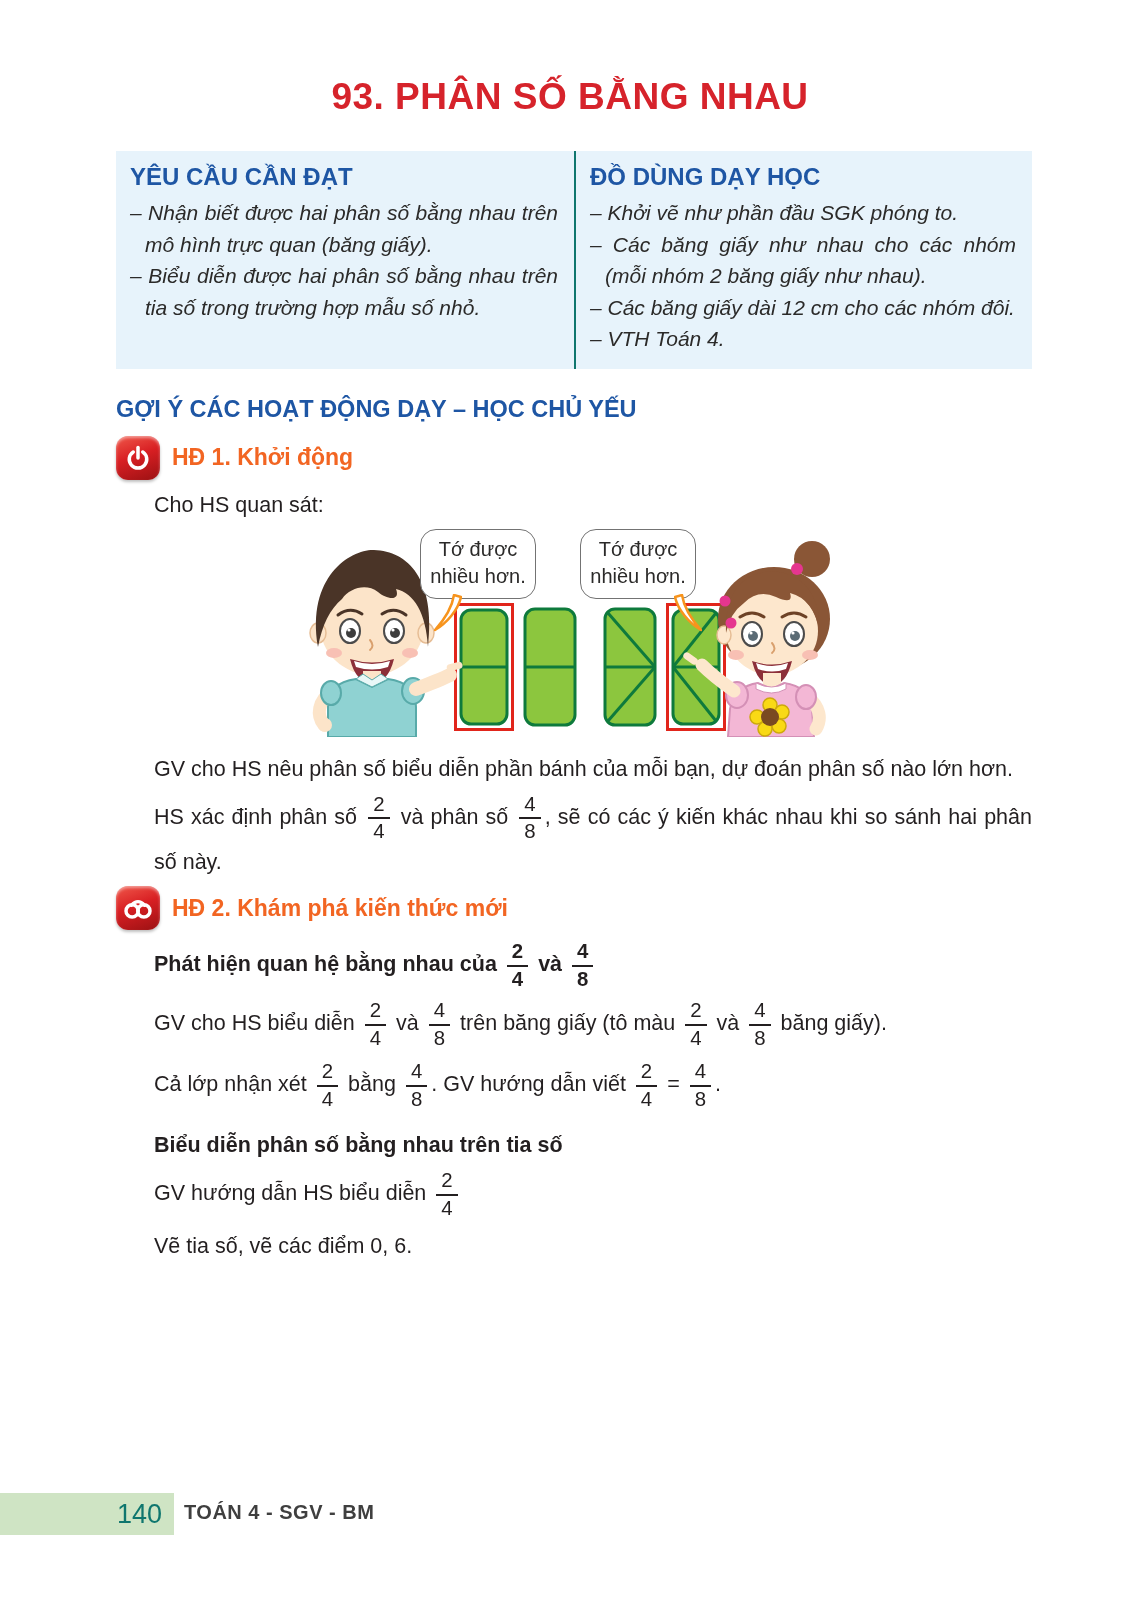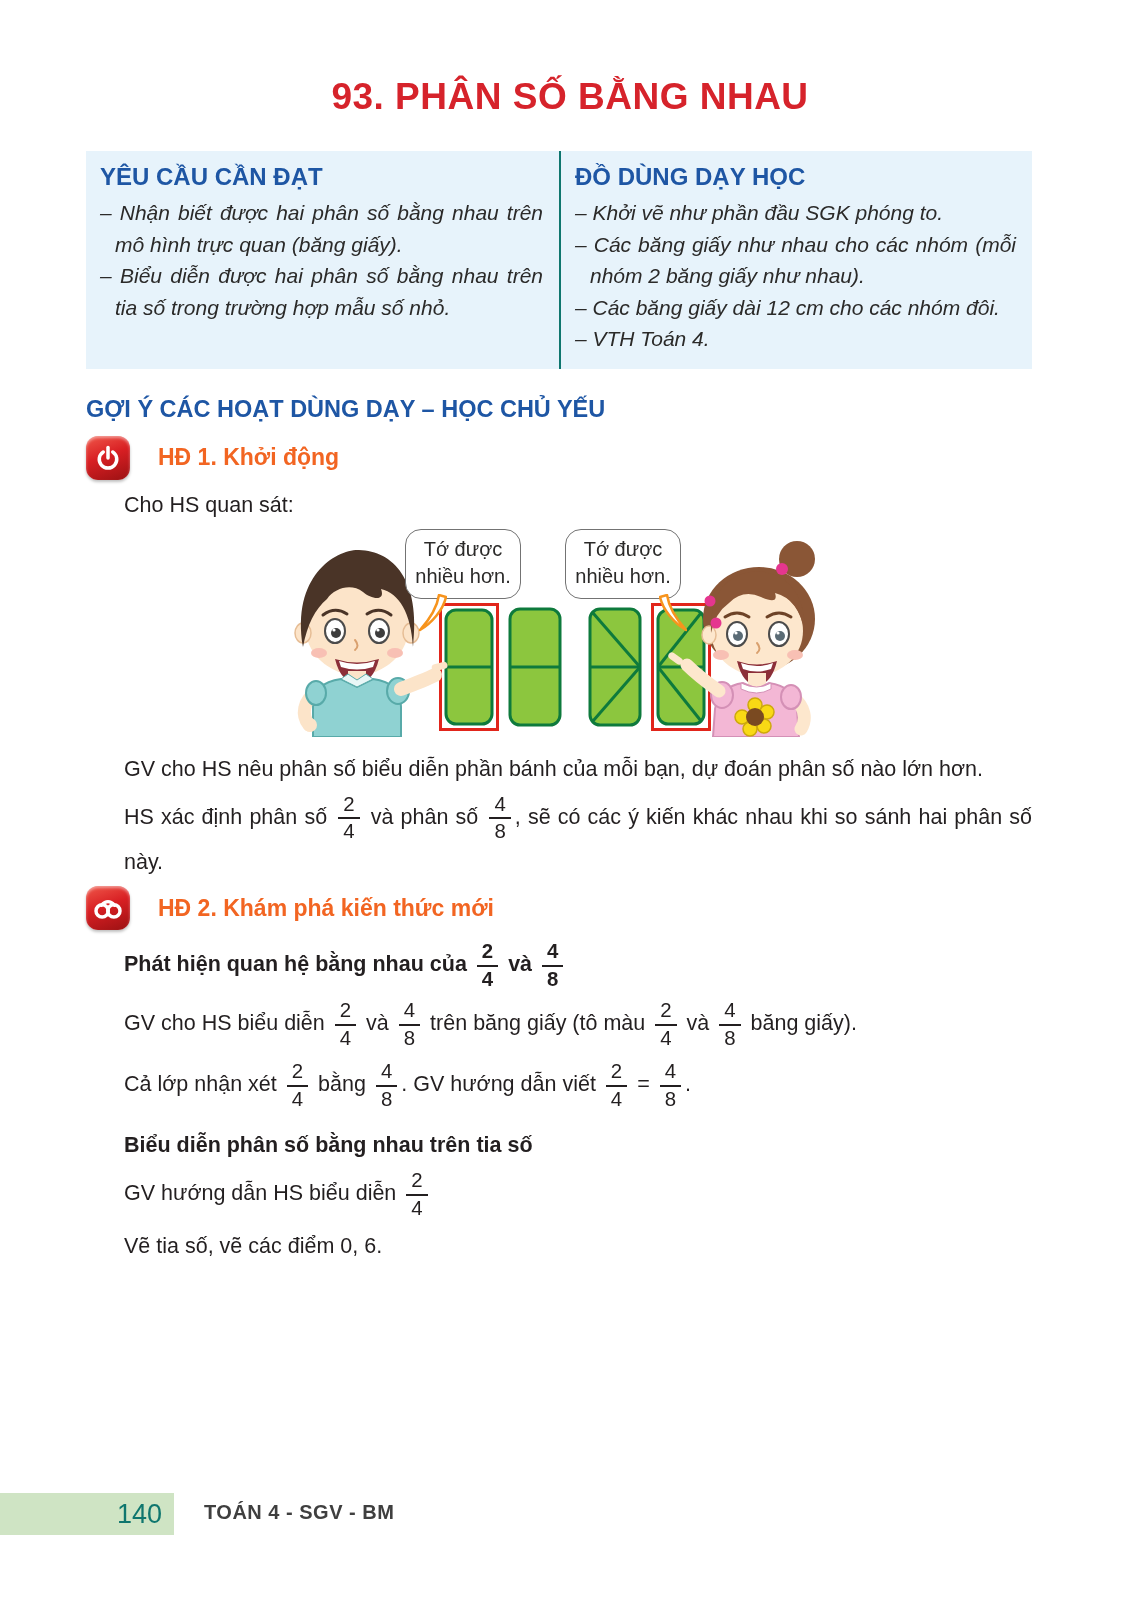--- a/index.html
+++ b/index.html
@@ -1,21 +1,21 @@
 <!DOCTYPE html>
 <html><head>
 <meta charset="utf-8">
 <style>
   html,body{margin:0;padding:0;background:#ffffff;}
   .page{
     position:relative; width:1140px; height:1601px; overflow:hidden;
     background:#ffffff; color:#231f20;
     font-family:"Liberation Sans", sans-serif;
   }
-  .content{ margin:0 108px 0 86px; }
+  .content{ margin:0 108px 0 116px; }
 
   
   .lesson-title{
     padding-top:76px; text-align:center;
     font-size:37px; font-weight:bold; color:#d6232b; letter-spacing:0.5px;
   }
 
   
   .info-box{
     margin-top:33px; background:#e7f3fb; display:flex; align-items:stretch;
@@ -25,21 +25,21 @@
   .info-heading{ font-size:24px; font-weight:bold; color:#1e56a4; margin-bottom:6px; }
   .info-item{
     font-style:italic; font-size:21px; line-height:1.5; text-align:justify;
     padding-left:15px; text-indent:-15px; color:#2b2a29;
   }
 
   
   .section-heading{
     margin-top:27px; font-size:23.5px; font-weight:bold; color:#1e56a4;
   }
-  .activity-row{ display:flex; align-items:center; gap:28px; margin-top:13px; }
+  .activity-row{ display:flex; align-items:center; gap:12px; margin-top:13px; }
   .hd-icon{
     position:relative; width:44px; height:44px; border-radius:12px; flex:0 0 44px;
     background:linear-gradient(160deg,#f0584a 0%,#d81f23 45%,#9b1113 100%);
     box-shadow:inset 0 2px 3px rgba(255,255,255,.45), 0 2px 3px rgba(0,0,0,.25);
     display:flex; align-items:center; justify-content:center;
   }
   .activity-label{ font-size:23px; font-weight:bold; color:#f26522; }
 
   .body-text{ font-size:21.5px; line-height:1.5; color:#231f20; }
   .indent{ margin-left:38px; }
@@ -67,21 +67,21 @@
 
   
   .footer{ position:absolute; left:0; top:1493px; width:100%; height:44px; }
   .page-number-box{
     position:absolute; left:0; top:0; width:174px; height:42px;
     background:#cfe4c4; display:flex; align-items:center; justify-content:flex-end;
     padding-right:12px; box-sizing:border-box;
   }
   .page-number{ font-size:27px; color:#0f766e; }
   .book-label{
-    position:absolute; left:204px; top:8px; font-size:20px; font-weight:bold;
+    position:absolute; left:184px; top:8px; font-size:20px; font-weight:bold;
     color:#3f3f3f; letter-spacing:0.5px;
   }
 </style>
 </head>
 <body>
 
 <div class="page">
 
   <div class="lesson-title">93. PHÂN SỐ BẰNG NHAU</div>
 
@@ -95,21 +95,21 @@
       </div>
       <div class="info-col right">
         <div class="info-heading">ĐỒ DÙNG DẠY HỌC</div>
         <div class="info-item">– Khởi vẽ như phần đầu SGK phóng to.</div>
         <div class="info-item">– Các băng giấy như nhau cho các nhóm (mỗi nhóm 2 băng giấy như nhau).</div>
         <div class="info-item">– Các băng giấy dài 12 cm cho các nhóm đôi.</div>
         <div class="info-item">– VTH Toán 4.</div>
       </div>
     </div>
 
-    <div class="section-heading">GỢI Ý CÁC HOẠT DÙNG DẠY – HỌC CHỦ YẾU</div>
+    <div class="section-heading">GỢI Ý CÁC HOẠT ĐỘNG DẠY – HỌC CHỦ YẾU</div>
 
     <div class="activity-row">
       <div class="hd-icon">
         <svg width="30" height="30" viewBox="0 0 24 24">
           <path d="M8.2,7.2 A7,7 0 1,0 15.8,7.2" fill="none" stroke="#ffffff" stroke-width="2.8" stroke-linecap="round"></path>
           <line x1="12" y1="3.5" x2="12" y2="12" stroke="#ffffff" stroke-width="2.8" stroke-linecap="round"></line>
         </svg>
       </div>
       <div class="activity-label">HĐ 1. Khởi động</div>
     </div>

